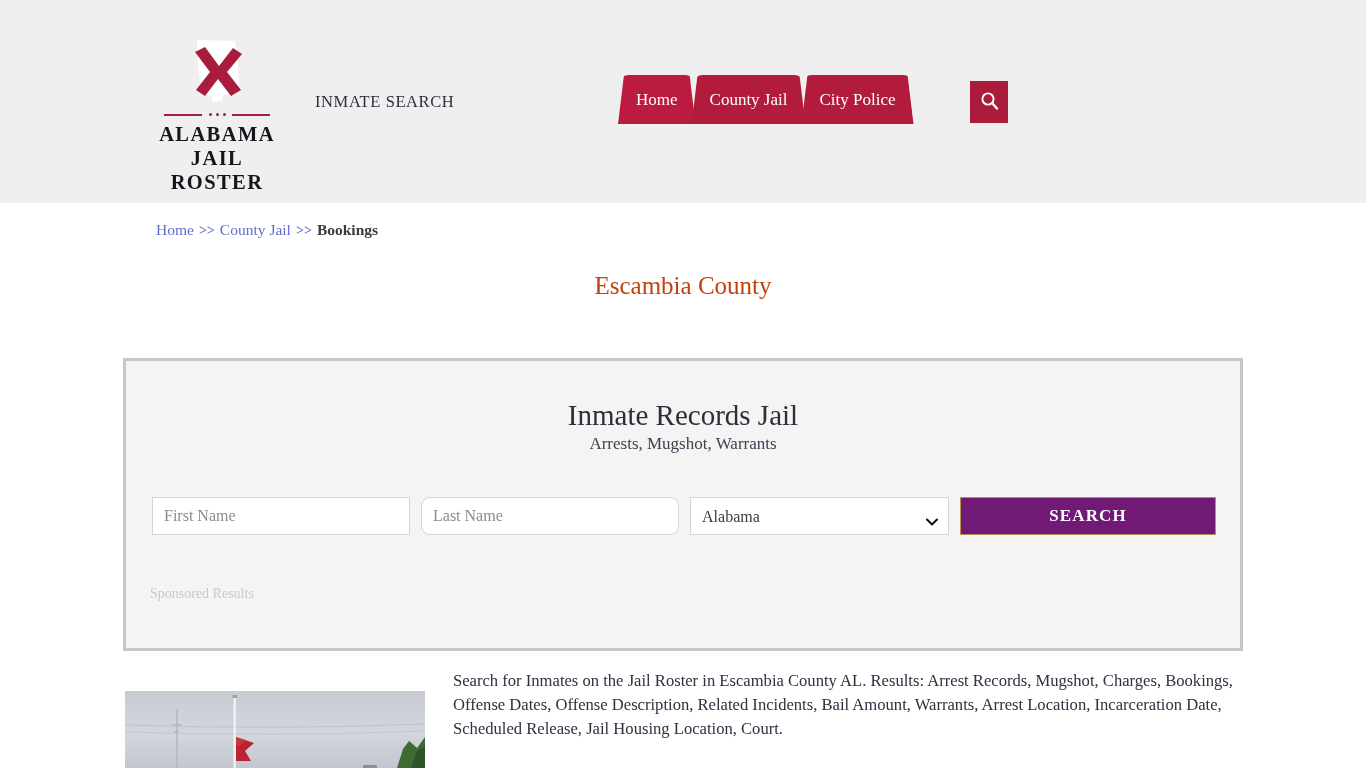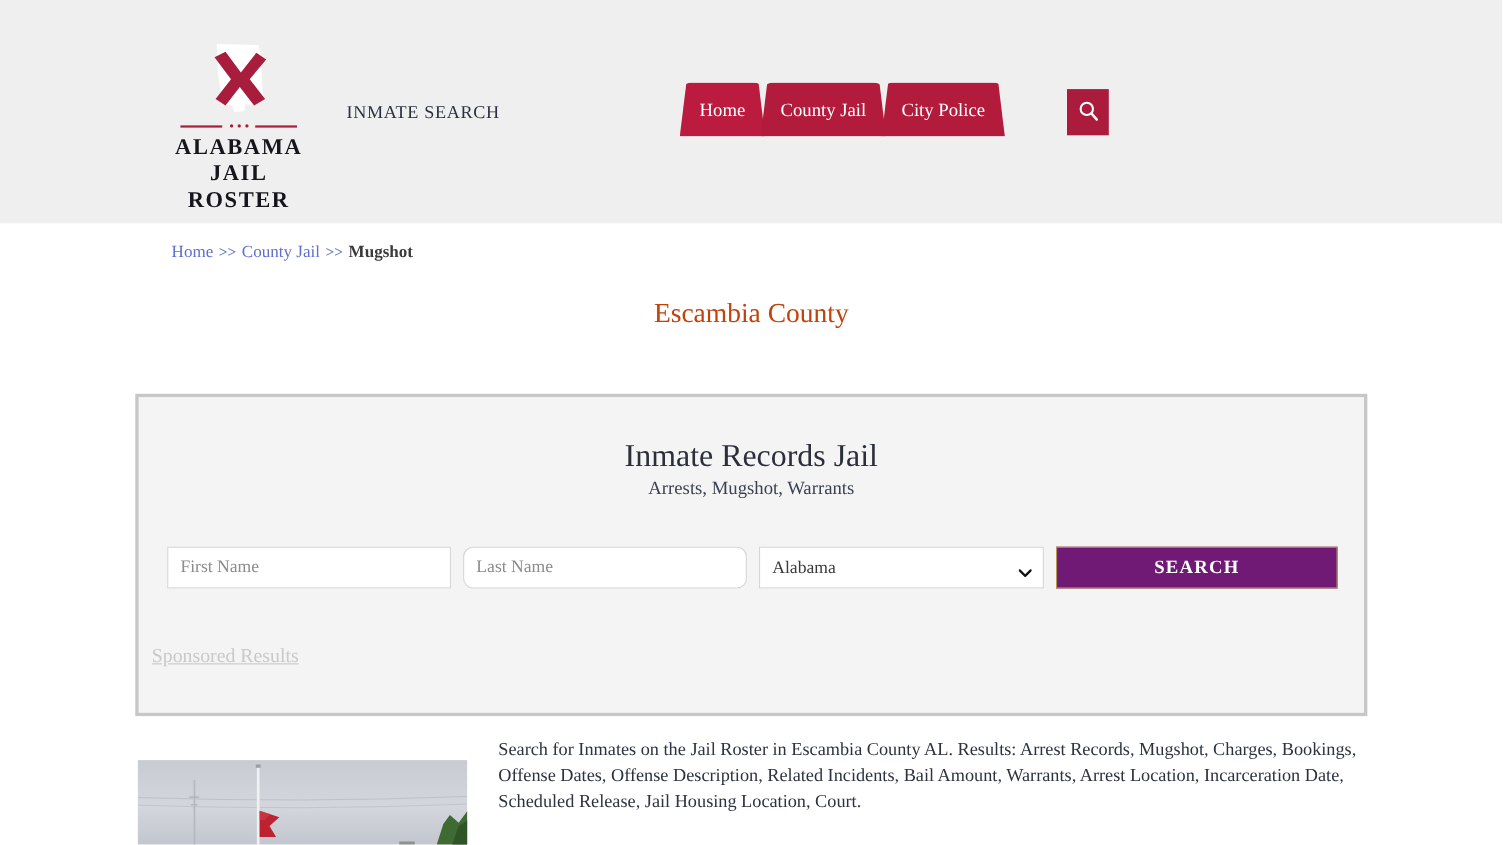--- a/index.html
+++ b/index.html
@@ -246,25 +246,24 @@
     color: #ffffff;
     font-family: "Liberation Serif", "DejaVu Serif", serif;
     font-size: 17px;
     letter-spacing: 1.1px;
     cursor: pointer;
     font-weight: bold;
   }
 
   .sponsored {
     position: absolute;
-    left: 12px;
+    left: 24px;
     top: 225px;
-    font-size: 18px;
+    font-size: 14px;
     color: #c9c9c9;
-    text-decoration: underline;
   }
 
   
   .thumb {
     position: absolute;
     left: 125px;
     top: 691px;
     width: 300px;
     height: 77px;
     overflow: hidden;
@@ -318,21 +317,21 @@
         <svg width="19" height="19" viewBox="0 0 19 19">
           <circle cx="8" cy="8" r="5.6" fill="none" stroke="#ffffff" stroke-width="1.9"></circle>
           <line x1="12.2" y1="12.2" x2="17" y2="17.6" stroke="#ffffff" stroke-width="2.3" stroke-linecap="round"></line>
         </svg>
       </span>
     </button>
   </div>
 </div>
 
 <div class="breadcrumb">
-  <a href="#">Home</a><span class="sep">&gt;&gt;</span><a href="#">County Jail</a><span class="sep">&gt;&gt;</span><span class="current">Mugshot</span>
+  <a href="#">Home</a><span class="sep">&gt;&gt;</span><a href="#">County Jail</a><span class="sep">&gt;&gt;</span><span class="current">Bookings</span>
 </div>
 
 <div class="page-title">Escambia County</div>
 
 <div class="panel">
   <div class="panel-title">Inmate Records Jail</div>
   <div class="panel-sub">Arrests, Mugshot, Warrants</div>
 
   <div class="form-row">
     <input class="fld first" type="text" placeholder="First Name" style="">

